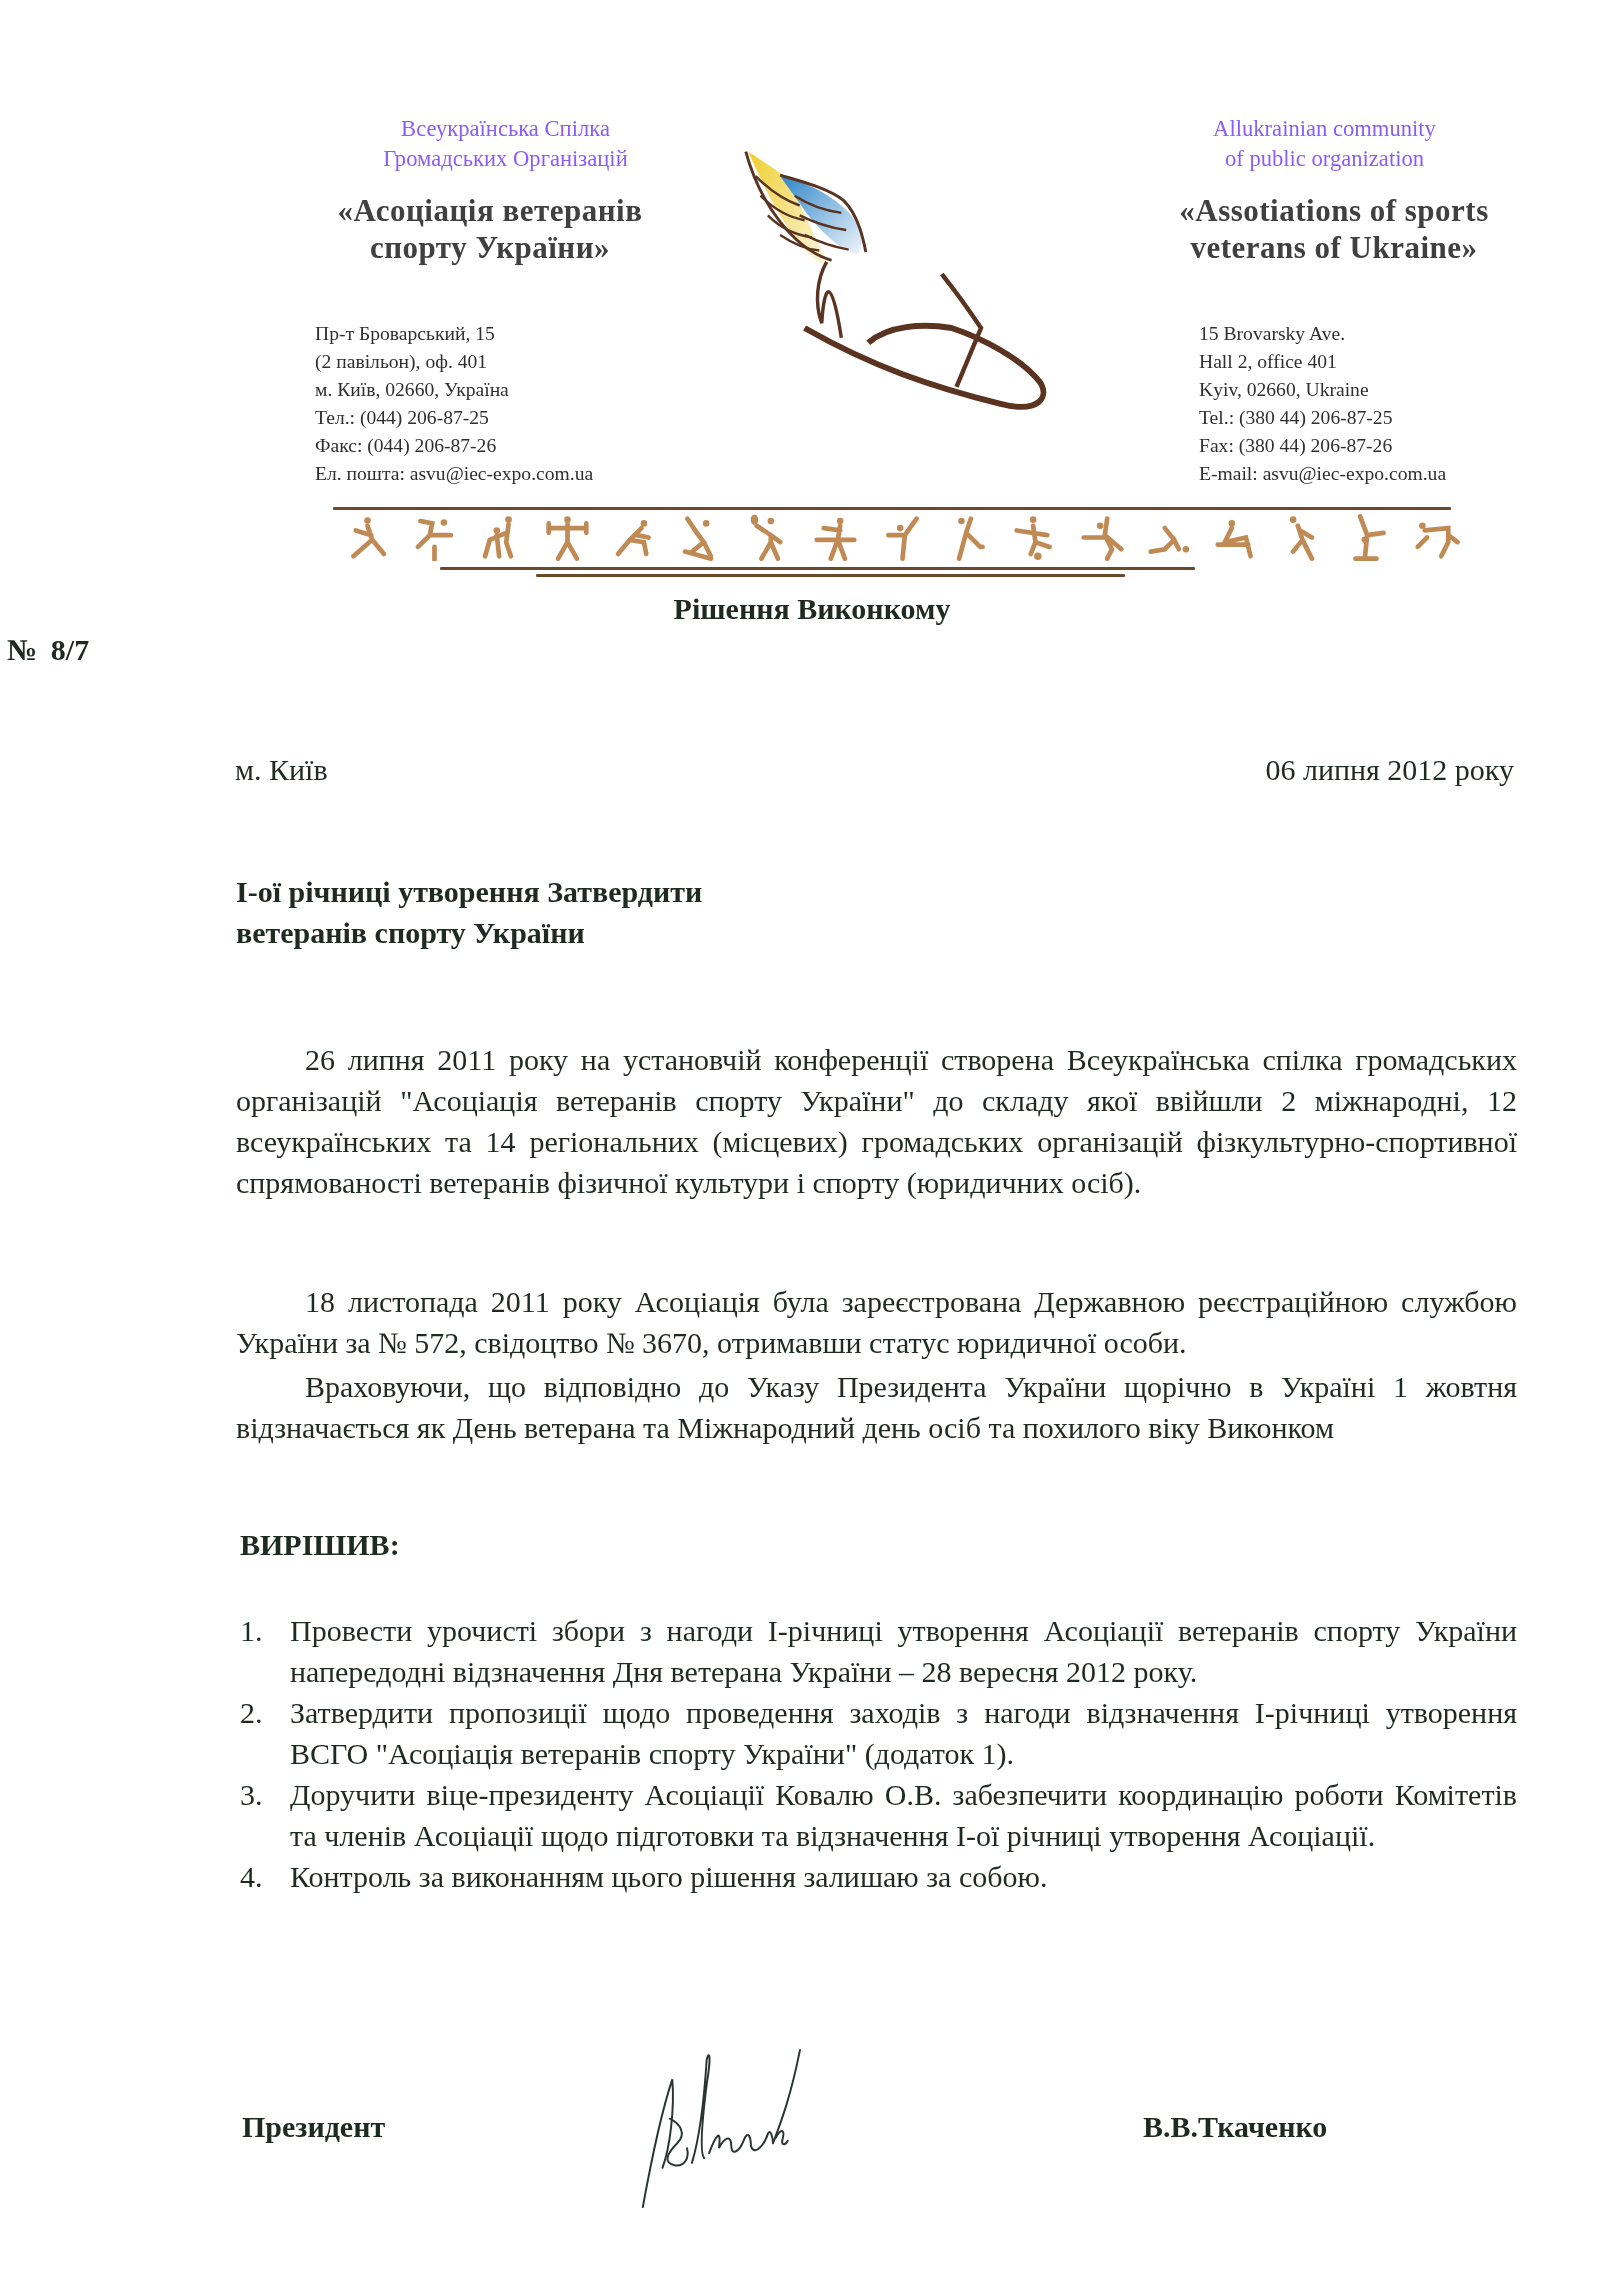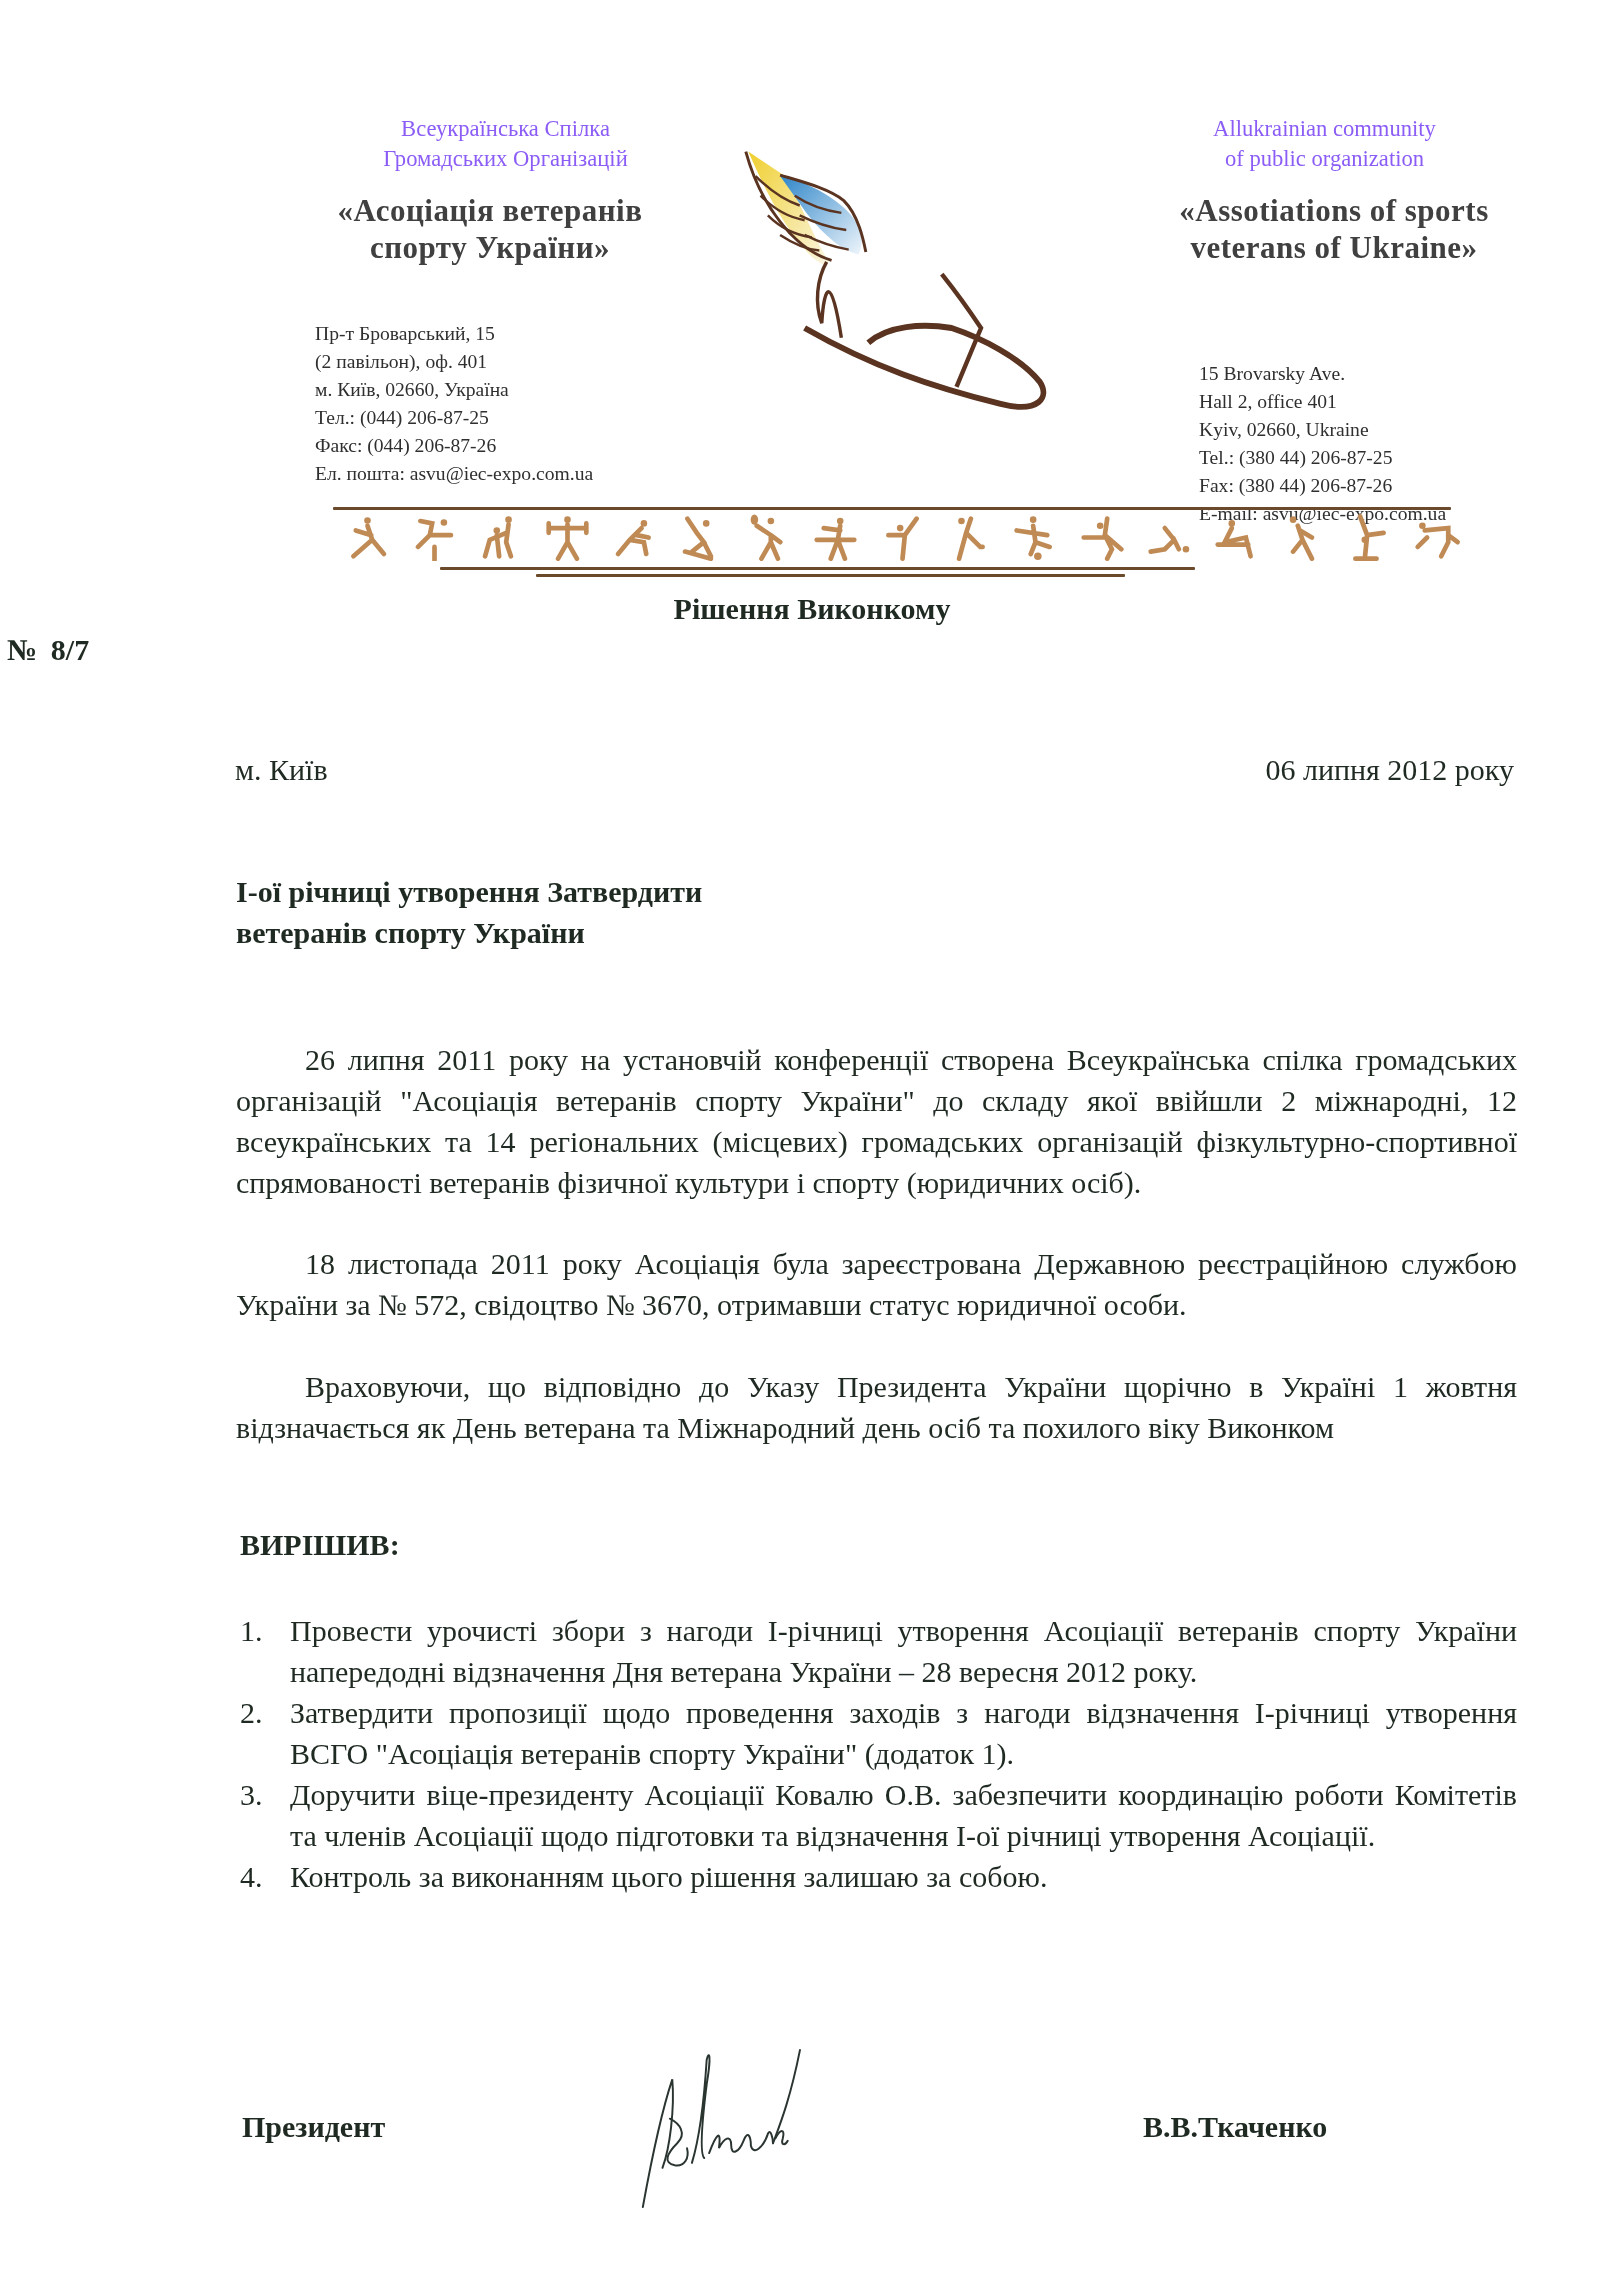--- a/index.html
+++ b/index.html
@@ -9,21 +9,21 @@
 
   
   .lh-small { font-size: 22.6px; line-height: 30px; color: #8b5cf6; text-align: center; }
   .lh-title { font-size: 31px; line-height: 37px; font-weight: bold; color: #404040; text-align: center; letter-spacing: 0.5px; }
   .lh-addr { font-size: 19.6px; line-height: 28px; color: #2f2f2f; }
   .lh-left-small { left: 319px; top: 114px; width: 373px; }
   .lh-left-title { left: 294px; top: 192px; width: 392px; }
   .lh-left-addr  { left: 315px; top: 320px; }
   .lh-right-small{ left: 1187px; top: 114px; width: 275px; }
   .lh-right-title{ left: 1133px; top: 192px; width: 402px; }
-  .lh-right-addr { left: 1199px; top: 320px; margin-top: 40px; }
+  .lh-right-addr { left: 1199px; top: 320px; }
 
   .logo { left: 726px; top: 132px; width: 363px; height: 343px; }
 
   .rule { position: absolute; background: #6b4a2c; height: 2.9px; border-radius: 1px; }
   .rule-top { left: 333px; top: 507px; width: 1118px; }
   .rule-mid { left: 440px; top: 567px; width: 755px; }
   .rule-low { left: 536px; top: 574px; width: 589px; }
 
   .sports { left: 343px; top: 513px; width: 1118px; height: 49px; display: flex; justify-content: space-between; align-items: center; }
   .sport { width: 49px; height: 47px; }
@@ -34,21 +34,21 @@
   .decision-no span { margin: 0 6.9px; }
 
   .place { left: 235px; top: 750px; font-size: 30px; line-height: 39px; }
   .date  { right: 110px; top: 750px; font-size: 30px; line-height: 39px; text-align: center; }
 
   .subject { left: 236px; top: 871px; font-size: 30px; line-height: 41px; font-weight: bold; }
 
   .body { left: 236px; width: 1281px; font-size: 30px; line-height: 41px; text-align: justify; }
   .body p { margin: 0; text-indent: 69px; }
   .p1 { top: 1039px; }
-  .p2 { top: 1243px; }
+  .p2 { top: 1281px; }
   .p3 { top: 1366px; }
 
   .resolved { left: 240px; top: 1525px; font-size: 30px; line-height: 39px; font-weight: bold; }
 
   .decisions { left: 236px; top: 1610px; width: 1281px; font-size: 30px; line-height: 41px; margin: 0; padding: 0; list-style: none; }
   .decisions li { position: relative; padding-left: 54px; text-align: justify; }
   .decisions li .num { position: absolute; left: 3.9px; top: 0; }
 
   .sig-role { left: 242px; top: 2107px; font-size: 30px; line-height: 39px; font-weight: bold; }
   .sig-name { left: 1143px; top: 2107px; font-size: 30px; line-height: 39px; font-weight: bold; }

